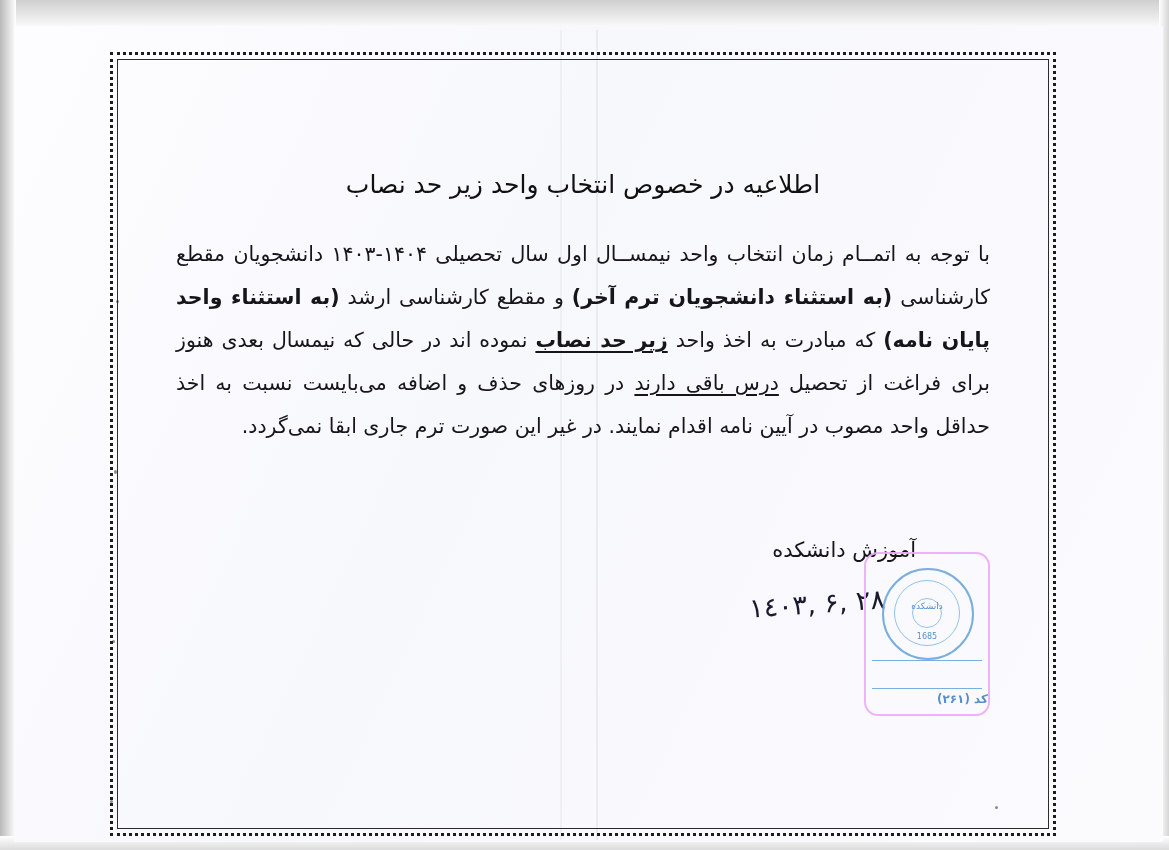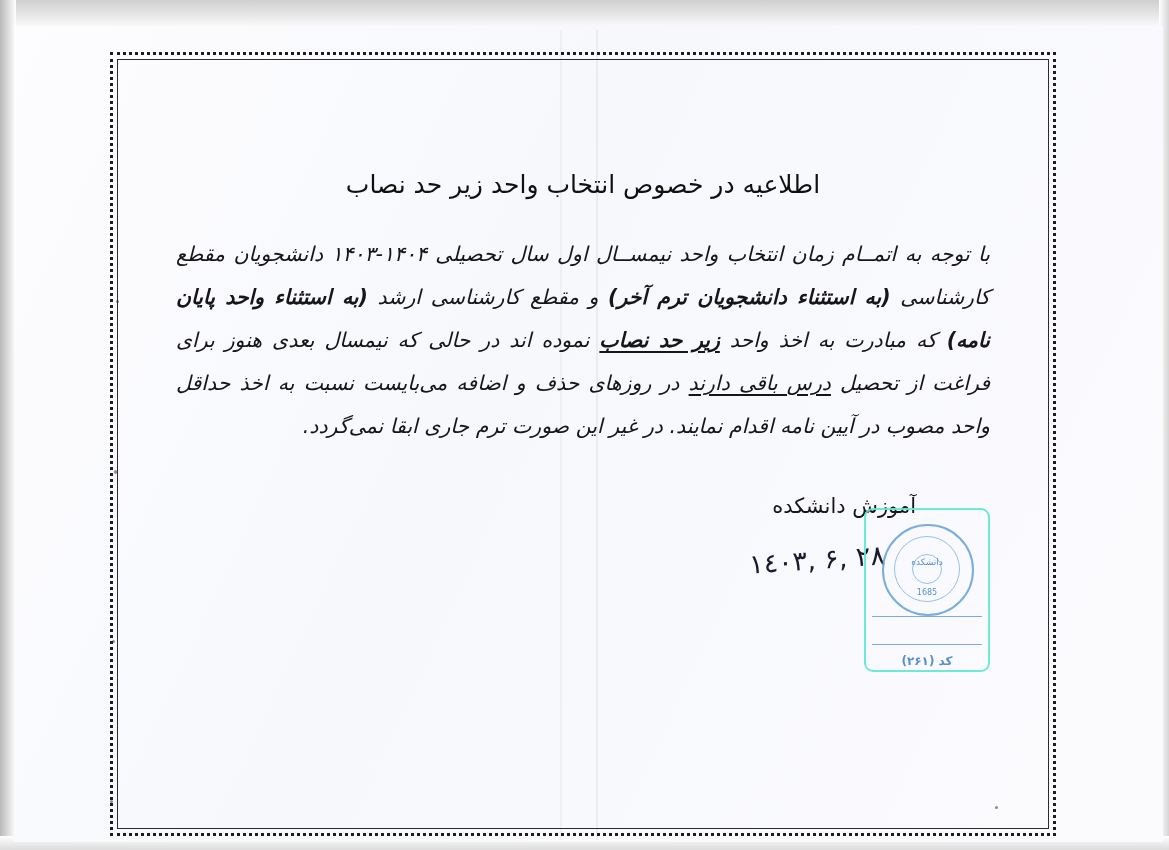--- a/index.html
+++ b/index.html
@@ -96,30 +96,30 @@
     color: #101010;
   }
 
   .body-text {
     font-size: 20.5px;
     line-height: 43px;
     text-align: justify;
     text-justify: inter-word;
     color: #15151a;
   }
-  .body-text p { margin: 0 0 4px 0; font-style: italic; }
+  .body-text p { margin: 0 0 4px 0; }
 
   .b { font-weight: bold; }
   .u { text-decoration: underline; text-underline-offset: 4px; }
   .bu { font-weight: bold; text-decoration: underline; text-underline-offset: 4px; }
 
   
   .sign-area {
     position: relative;
-    margin-top: 46px;
+    margin-top: 90px;
     height: 220px;
     text-decoration: underline;
   }
   .sign-label {
     position: absolute;
     top: 0;
     right: 74px;
     font-size: 21px;
     color: #15151a;
   }
@@ -135,22 +135,22 @@
     direction: ltr;
   }
 
   
   .stamp {
     position: absolute;
     top: 14px;
     right: 0px;
     width: 122px;
     height: 160px;
-    border: 2px solid #5eead4;
-    border-radius: 9px;
+    border: 2px solid #f0abfc;
+    border-radius: 14px;
     color: #4a86c8;
     opacity: 0.92;
     text-align: center;
     overflow: hidden;
   }
   .stamp .ring {
     position: absolute;
     top: 14px; left: 16px;
     width: 88px; height: 88px;
     border: 2px solid #6fa8dc;
@@ -190,23 +190,24 @@
   .stamp .l1 { top: 106px; }
   .stamp .l2 { top: 134px; }
   .stamp .stamp-org {
     position: absolute;
     top: 108px; left: 4px; right: 4px;
     font-size: 8.5px;
     line-height: 12px;
   }
   .stamp .stamp-code {
     position: absolute;
-    top: 144px; left: 0; right: 0;
+    top: 138px; left: 0; right: 0;
     font-size: 12px;
     font-weight: bold;
+    text-align: right;
   }
 
   
   .speck { position: absolute; background: #8a8a8a; border-radius: 50%; }
 </style>
 </head>
 <body>
 
 <div class="scan">
   <div class="scan-shade-top"></div>

